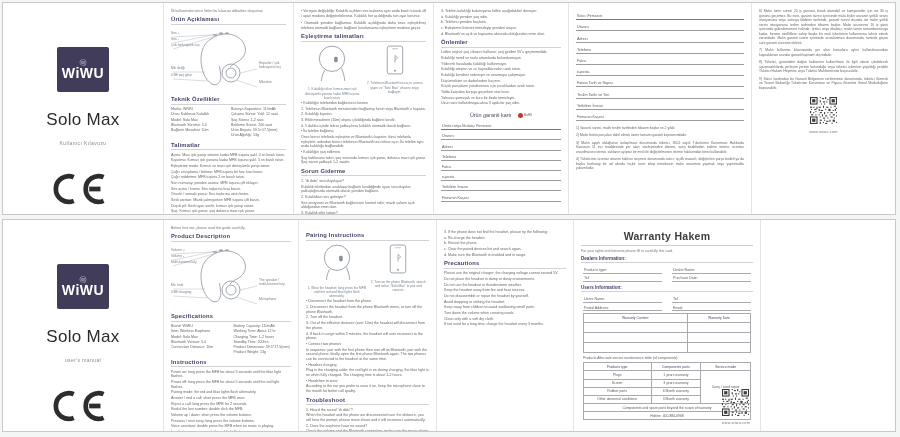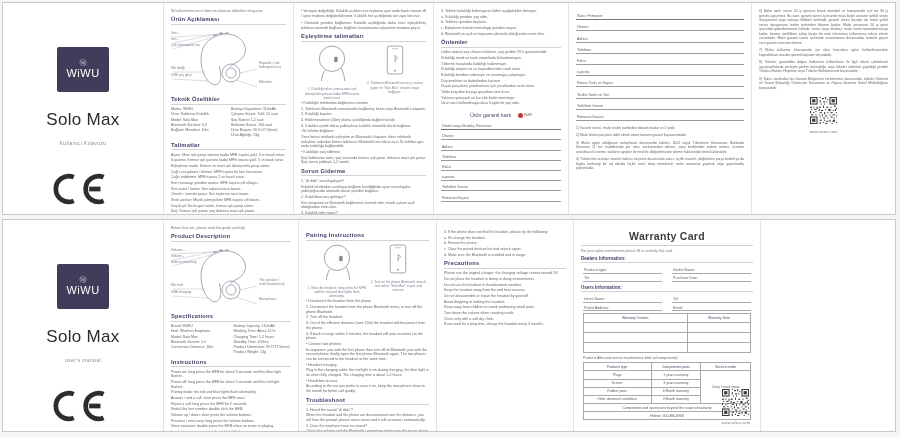--- a/index.html
+++ b/index.html
@@ -10,21 +10,21 @@
   .col{box-sizing:border-box;position:relative;border-left:1px solid #e3e4e6;padding:6px 7px 4px 7px;overflow:hidden;}
   .col:first-child{border-left:none}
   
   .t1{width:160px}.t2{width:130px}.t3{width:140px}.t4{width:135px}.t5{width:183px}.t6{width:144px}
   
   .b1{width:160px}.b2{width:135px}.b3{width:138px}.b4{width:137px}.b5{width:187px}.b6{width:135px}
   
   .cover{display:flex;flex-direction:column;align-items:center;}
   .logo-box{margin-top:38px;width:52px;height:45px;background:#403c59;display:flex;flex-direction:column;align-items:center;justify-content:center;border-radius:2px;}
   .logo-mark{color:#cfcede;font-size:7px;line-height:7px;}
-  .logo-text{color:#fff;font-size:11px;font-weight:normal;letter-spacing:.5px;line-height:14px;}
+  .logo-text{color:#fff;font-size:14px;font-weight:bold;letter-spacing:.5px;line-height:14px;}
   .cover-title{margin-top:18px;font-size:17px;color:#2b2b2b;letter-spacing:.3px;}
   .cover-sub{margin-top:10px;font-size:5px;color:#8a8a8a;letter-spacing:.4px;}
   .ce{margin-top:26px;}
   
   .h2{font-size:5.8px;font-weight:bold;color:#41436a;border-bottom:1px solid #d2d2d6;padding-bottom:1.5px;margin:3px 0 2.5px 0;letter-spacing:.2px;}
   .intro{font-size:3.5px;color:#777;margin-bottom:2px;}
   .ln{font-size:3.6px;line-height:1.3;color:#666;margin-bottom:1px;}
   .para{font-size:3.6px;line-height:1.32;color:#666;margin-bottom:2.5px;text-align:justify;}
   .spec{display:flex;gap:5px;margin-bottom:1px;}
   .spec>div{flex:1}
@@ -472,21 +472,21 @@
           <div class="ln">Do not disassemble or repair the headset by yourself.</div>
           <div class="ln">Avoid dropping or striking the headset.</div>
           <div class="ln">Keep away from children to avoid swallowing small parts.</div>
           <div class="ln">Turn down the volume when crossing roads.</div>
           <div class="ln">Clean only with a soft dry cloth.</div>
           <div class="ln">If not used for a long time, charge the headset every 3 months.</div>
         </div>
     </div>
 
     <div class="col b5">
-      <div class="wc-title">Warranty Card</div>
+      <div class="wc-title">Warranty Hakem</div>
       <div class="wc-note">For your rights and interests please fill in carefully this card.</div>
       <div class="wc-h">Dealers Information:</div>
       <div class="frow">
         <div class="fcell">Products type:</div>
         <div class="fcell">Dealer Name:</div>
       </div>
       <div class="frow">
         <div class="fcell">Tel:</div>
         <div class="fcell">Purchase Date:</div>
       </div>

